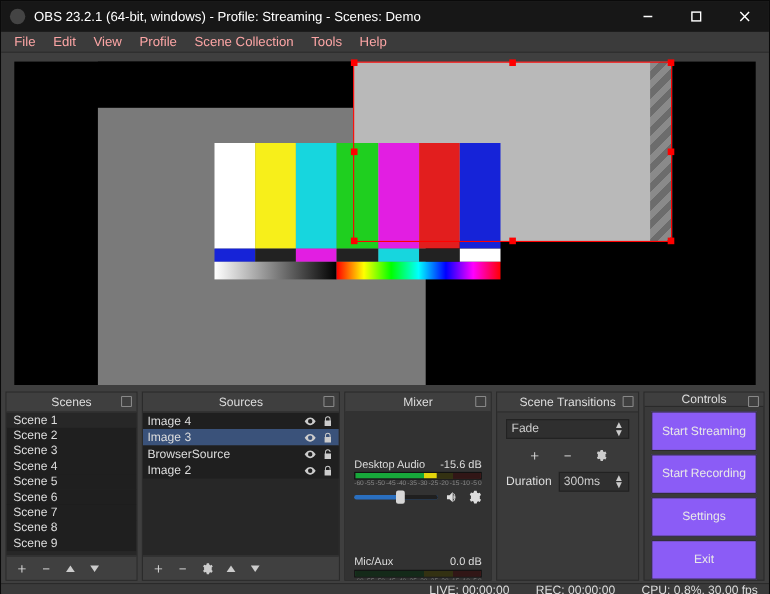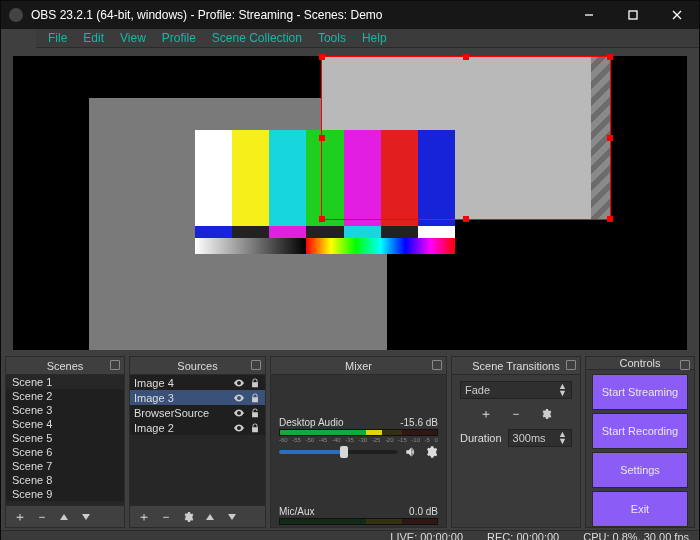--- a/index.html
+++ b/index.html
@@ -5,21 +5,21 @@
   * { box-sizing: border-box; margin: 0; padding: 0; font-family: "Segoe UI", Arial, sans-serif; }
   body { background: #555; width: 700px; height: 540px; overflow: hidden; }
   .window { width: 700px; height: 540px; background: #3f3f3f; display: flex; flex-direction: column; border: 1px solid #0a0a0a; }
   
   .titlebar { height: 28px; background: #171717; color: #fff; display: flex; align-items: center; font-size: 12px; }
   .titlebar .icon { width: 14px; height: 14px; border-radius: 50%; background: #444; margin: 0 8px; }
   .titlebar .title { flex: 1; }
   .titlebar .winbtn { width: 44px; height: 28px; display: flex; align-items: center; justify-content: center; color: #fff; }
   .titlebar .winbtn svg { width: 10px; height: 10px; stroke: #fff; stroke-width: 1.3; fill: none; }
   
-  .menubar { height: 22px; background: #3b3b3b; display: flex; align-items: center; padding: 0 4px; font-size: 12px; color: #14b8a6; border-bottom: 1px solid #2a2a2a; margin-left: 35px; }
+  .menubar { height: 22px; background: #3b3b3b; display: flex; align-items: center; padding: 0 4px; font-size: 12px; color: #fca5a5; border-bottom: 1px solid #2a2a2a; }
   .menubar .item { padding: 2px 8px; }
   
   .preview-area { flex: 1; background: #3f3f3f; padding: 8px 12px 6px 12px; display: flex; align-items: stretch; justify-content: center; }
   .canvas-outer { position: relative; width: 100%; background: #000; display:flex; align-items:center; justify-content:center;}
   .canvas { position: relative; width: 522px; height: 294px; background: #000; }
   .layer { position: absolute; }
   
   .sel { position: absolute; border: 1px solid #ff0000; }
   .handle { position: absolute; width: 6px; height: 6px; background: #ff0000; }
   
@@ -167,21 +167,21 @@
             </svg>
           </div>
         <div class="footbtn">
             <svg width="10" height="10" viewBox="0 0 10 10">
               <path d="M5 8 L1 2 L9 2 Z" fill="#ccc"></path>
             </svg>
           </div>
       </div>
     </div>
 
-    <div class="dock" style="width:137px">
+    <div class="dock" style="width:180px">
       <div class="dock-head">
         <span>Sources</span>
         <span class="pop"></span>
       </div>
       <div class="dock-body source-list" id="sources-list">
           <div class="src-row" style="background: rgb(31, 31, 31);">
             <div class="name">Image 4</div>
             <div class="eye">
               <svg width="12" height="12" viewBox="0 0 24 24" fill="#ccc">
                 <path d="M12 5C6 5 2 12 2 12s4 7 10 7 10-7 10-7-4-7-10-7zm0 11a4 4 0 110-8 4 4 0 010 8z"></path>

